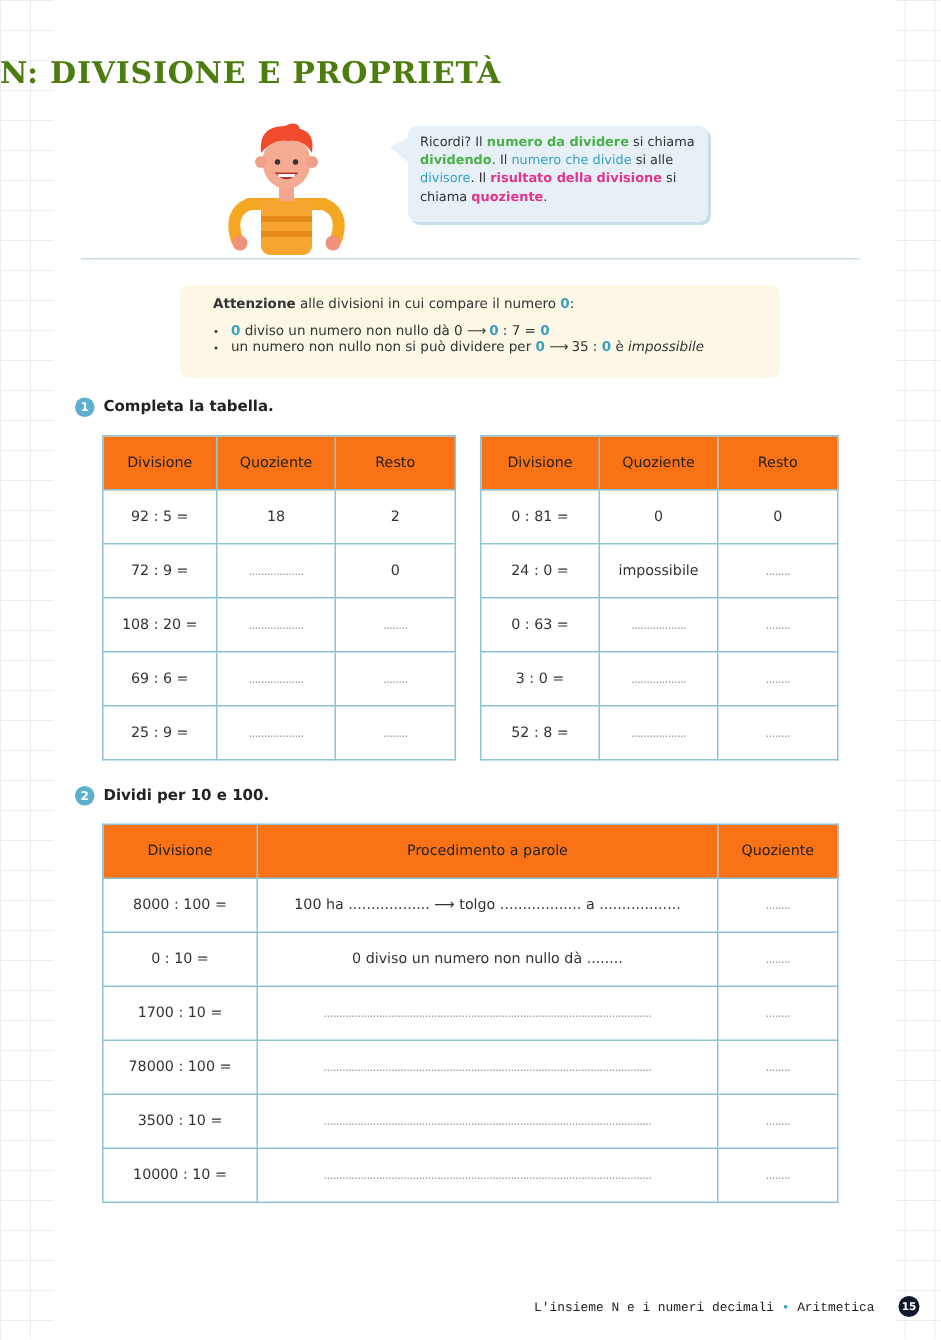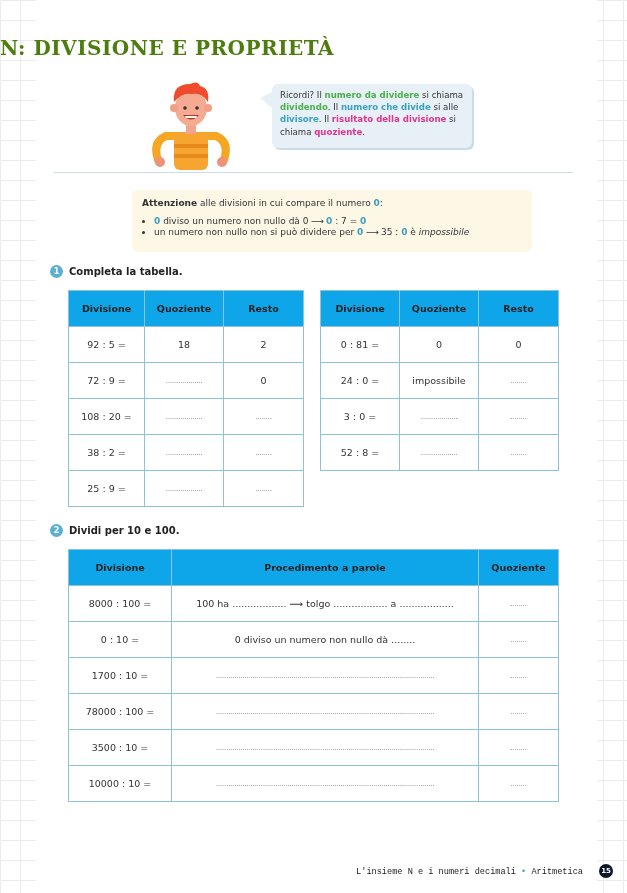--- a/index.html
+++ b/index.html
@@ -34,29 +34,29 @@
     box-shadow: 2px 2px 0 #c9dde8;
     padding: 5px 8px; box-sizing: border-box;
     font-size: 8.6px; line-height: 12.2px; color: #333;
   }
   .bubble::before {
     content: ""; position: absolute; left: -12px; top: 8px;
     border-top: 6px solid transparent; border-bottom: 10px solid transparent;
     border-right: 12px solid #e6f0f6;
   }
   .green { color: #4cb04a; font-weight: bold; }
-  .blue { color: #3aa0bf; font-weight: bold; }
+  .blue { color: #3aa0bf; font-weight: normal; }
   .pink { color: #e0358f; font-weight: bold; margin-top: 23px; }
 
   .divider { position: absolute; left: 54px; right: 54px; top: 172px; height: 1px; background: #c9dde8; }
 
   .attention {
     position: absolute; left: 120px; top: 190px; width: 400px; height: 62px;
     background: #fdf8e6; border-radius: 6px; box-sizing: border-box;
-    padding: 8px 10px; font-size: 9px; line-height: 11px; color: #333; margin-left: 12px;
+    padding: 8px 22px; font-size: 9px; line-height: 11px; color: #333;
   }
   .attention .head { margin-bottom: 7px; }
   .attention ul { margin: 0; padding-left: 12px; }
   .attention li { list-style: disc; }
   .attention .zero { color: #3aa0bf; font-weight: bold; }
   .arrow { display: inline-block; font-size: 9px; letter-spacing: -1px; }
 
   .exercise-head {
     position: absolute; left: 50px; display: flex; align-items: center;
     font-size: 10px; font-weight: bold; color: #222;
@@ -69,21 +69,21 @@
   }
 
   table.ws {
     position: absolute; border-collapse: collapse;
     font-size: 9.5px; color: #333; table-layout: fixed;
   }
   table.ws th, table.ws td {
     border: 1px solid #8cc3d8; text-align: center; vertical-align: middle;
     padding: 0;
   }
-  table.ws th { background: #0ea5e9; font-weight: bold; color: #222; height: 35px; }
+  table.ws th { background: #f97316; font-weight: normal; color: #222; height: 35px; }
   table.ws td { height: 35px; background: #fff; }
   .dots { color: #999; letter-spacing: -0.5px; font-size: 8px; }
   td.left { text-align: left; padding-left: 10px; }
 
   .footer {
     position: absolute; right: 44px; bottom: 16px;
     font-family: Liberation Mono, monospace; font-size: 8.6px; color: #222;
   }
   .footer .sep { color: #3aa0bf; }
   .page-num {
@@ -163,21 +163,21 @@
         <td>72 : 9 =</td>
         <td class="dots">..................</td>
         <td>0</td>
       </tr>
     <tr>
         <td>108 : 20 =</td>
         <td class="dots">..................</td>
         <td class="dots">........</td>
       </tr>
     <tr>
-        <td>38 : 2 =</td>
+        <td>69 : 6 =</td>
         <td class="dots">..................</td>
         <td class="dots">........</td>
       </tr>
     <tr>
         <td>25 : 9 =</td>
         <td class="dots">..................</td>
         <td class="dots">........</td>
       </tr>
   </tbody>
 </table>
@@ -200,20 +200,25 @@
         <td>0 : 81 =</td>
         <td>0</td>
         <td>0</td>
       </tr>
     <tr>
         <td>24 : 0 =</td>
         <td>impossibile</td>
         <td class="dots">........</td>
       </tr>
     <tr>
+        <td>0 : 63 =</td>
+        <td class="dots">..................</td>
+        <td class="dots">........</td>
+      </tr>
+    <tr>
         <td>3 : 0 =</td>
         <td class="dots">..................</td>
         <td class="dots">........</td>
       </tr>
     <tr>
         <td>52 : 8 =</td>
         <td class="dots">..................</td>
         <td class="dots">........</td>
       </tr>
   </tbody>

